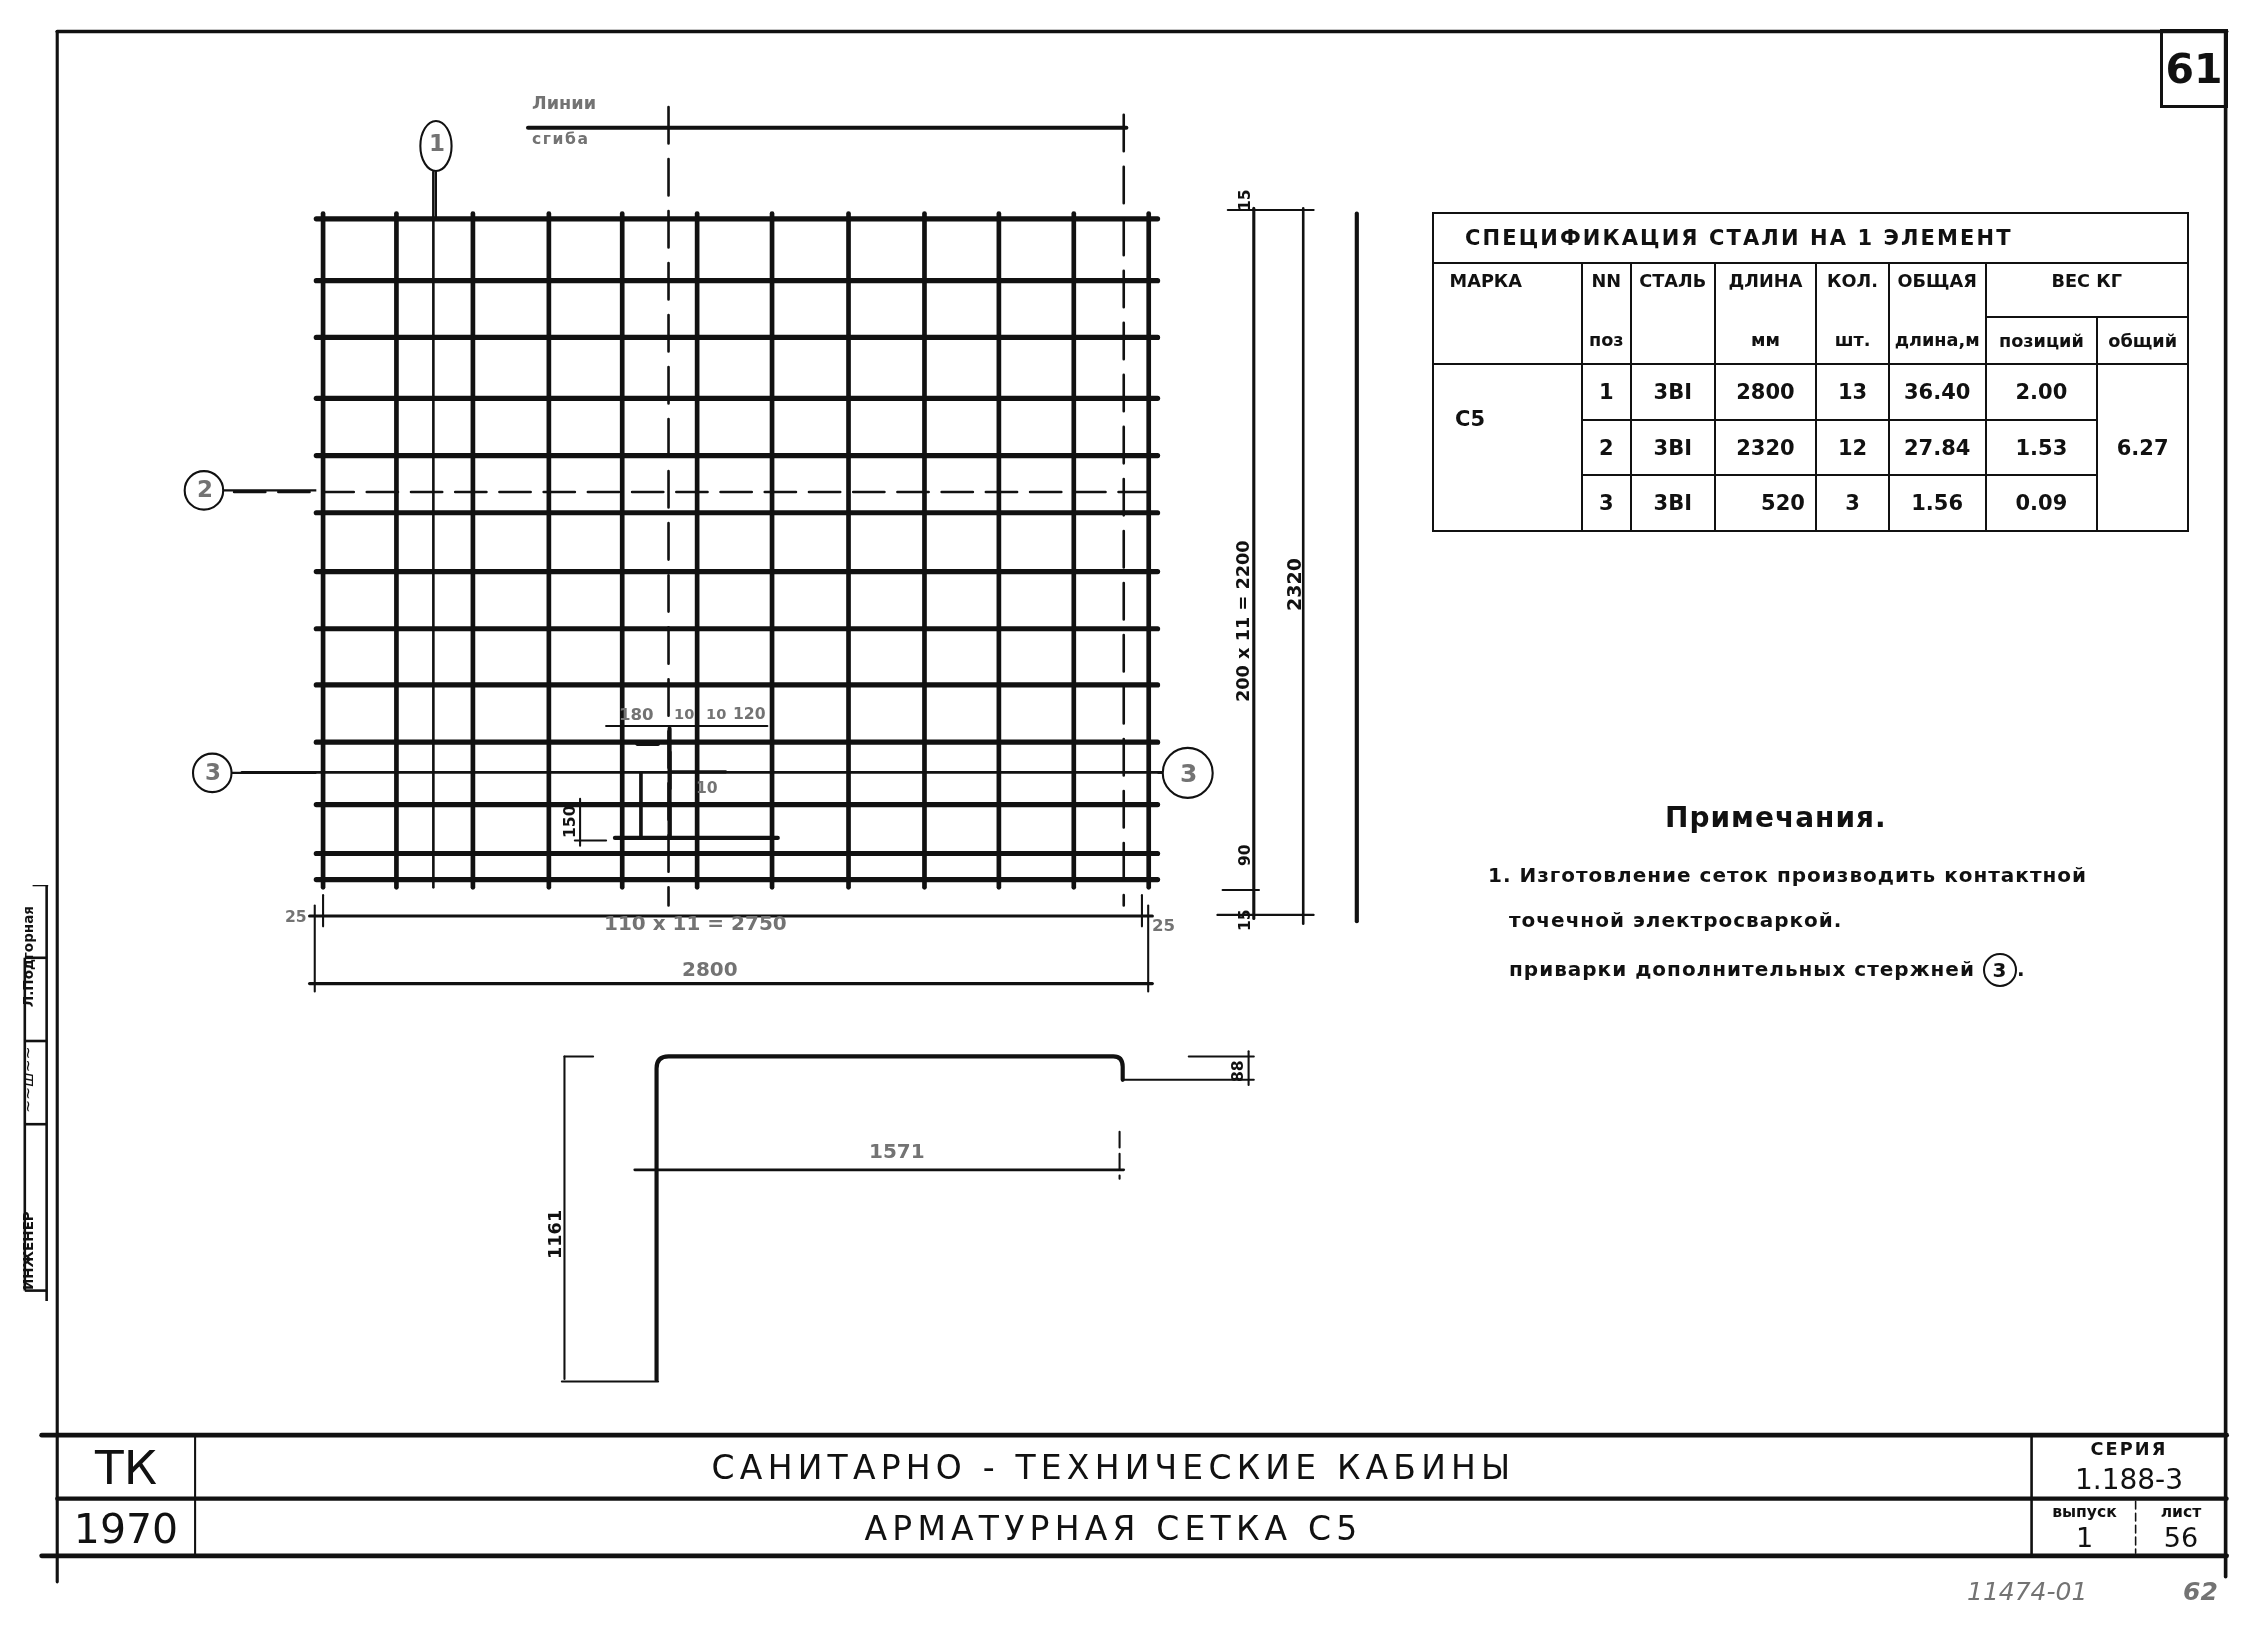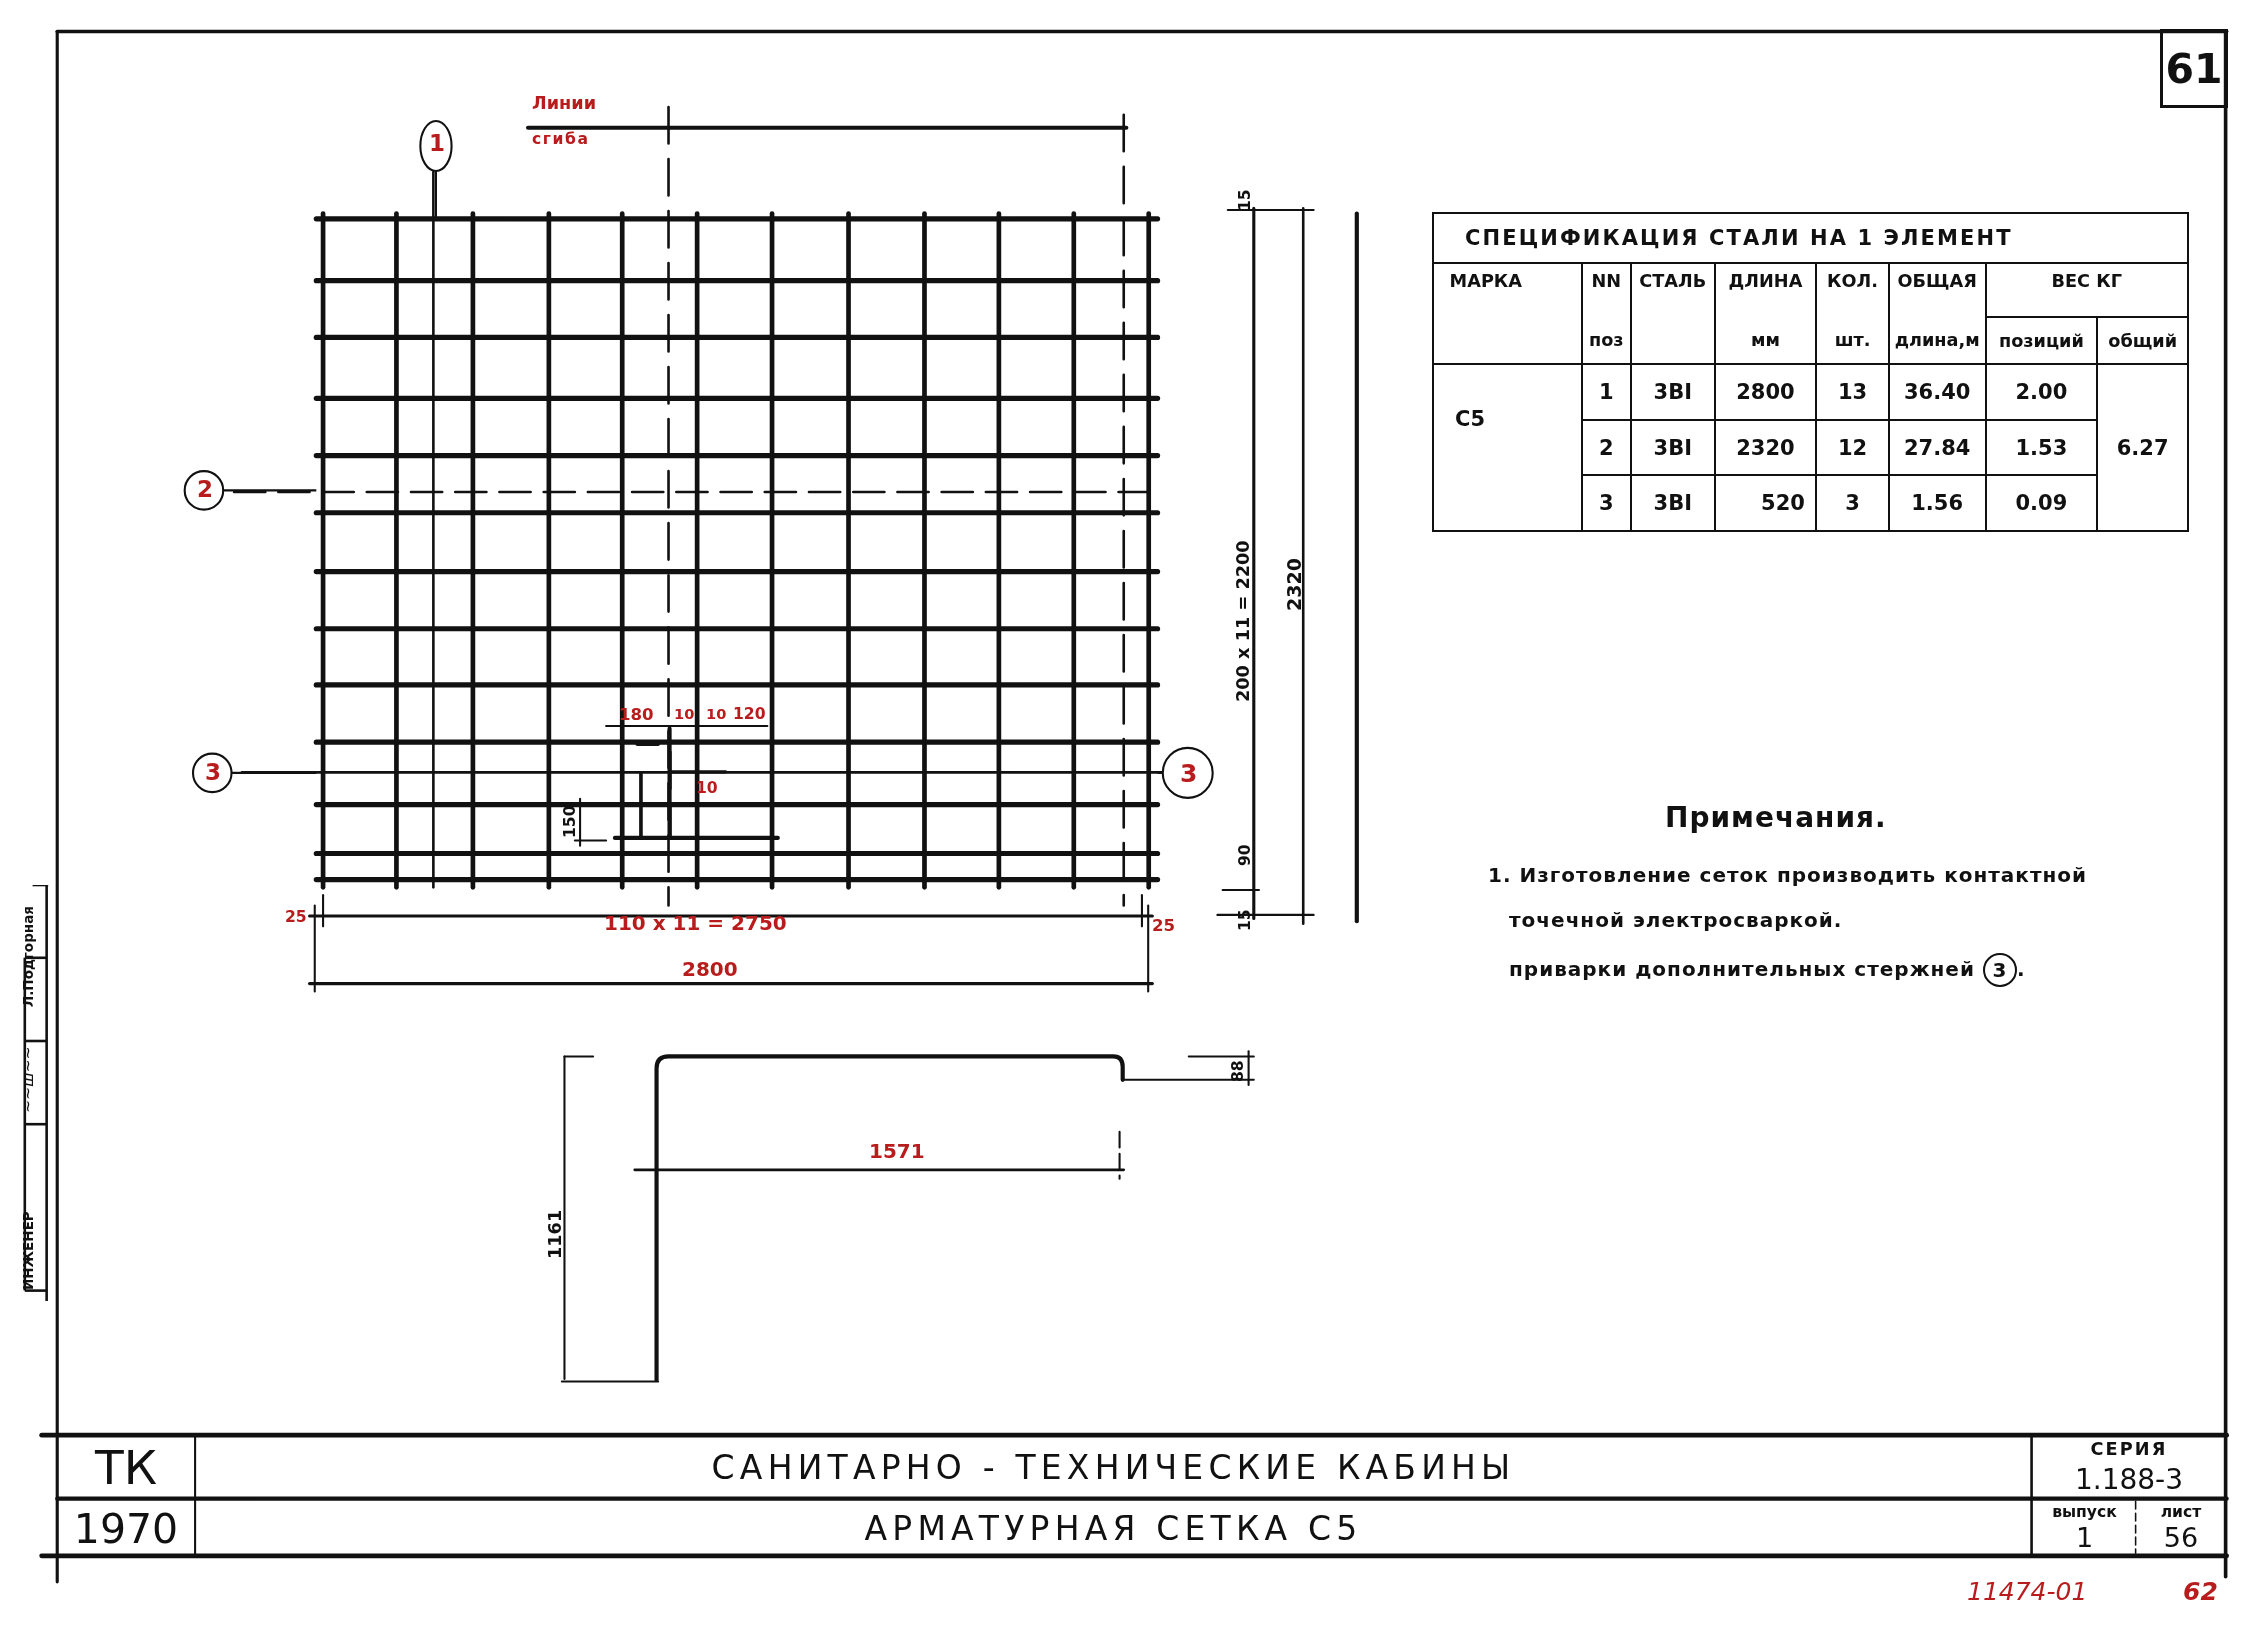--- a/index.html
+++ b/index.html
@@ -1,20 +1,20 @@
 <!DOCTYPE html>
 <html style="font-size:8.3px"><head>
 <meta charset="utf-8">
 <style>
   html, body { margin: 0; padding: 0; background: #ffffff; }
   body { width: 2261px; height: 1629px; position: relative; overflow: hidden;
          font-family: "DejaVu Sans", sans-serif; color: #111; }
   .abs { position: absolute; }
   svg.drawing { position: absolute; left: 0; top: 0; }
-  .t { position: absolute; font-weight: bold; white-space: nowrap; color: #b91c1c; }
+  .t { position: absolute; font-weight: bold; white-space: nowrap; color: #737373; }
   .spec { position: absolute; left: 1432px; top: 212px; width: 757px; height: 320px;
           border-collapse: collapse; font-family: "DejaVu Sans", sans-serif; font-weight: bold; }
   .spec td { border: 2.6px solid #111; text-align: center; font-size: 20px; padding: 0; }
   .spec .title td { text-align: left; padding-left: 31px; font-size: 21px; letter-spacing: 2.1px; height: 47px; }
   .spec .hdr td { font-size: 17.7px; }
   .spec .h1 td { height: 44px; vertical-align: top; padding-top: 6.2px; }
   .spec .h2 td { height: 44px; }
   .spec .row td { height: 52px; font-size: 21px; }
   .spec .noborder-top { border-top: none !important; }
   .spec .noborder-bottom { border-bottom: none !important; }

